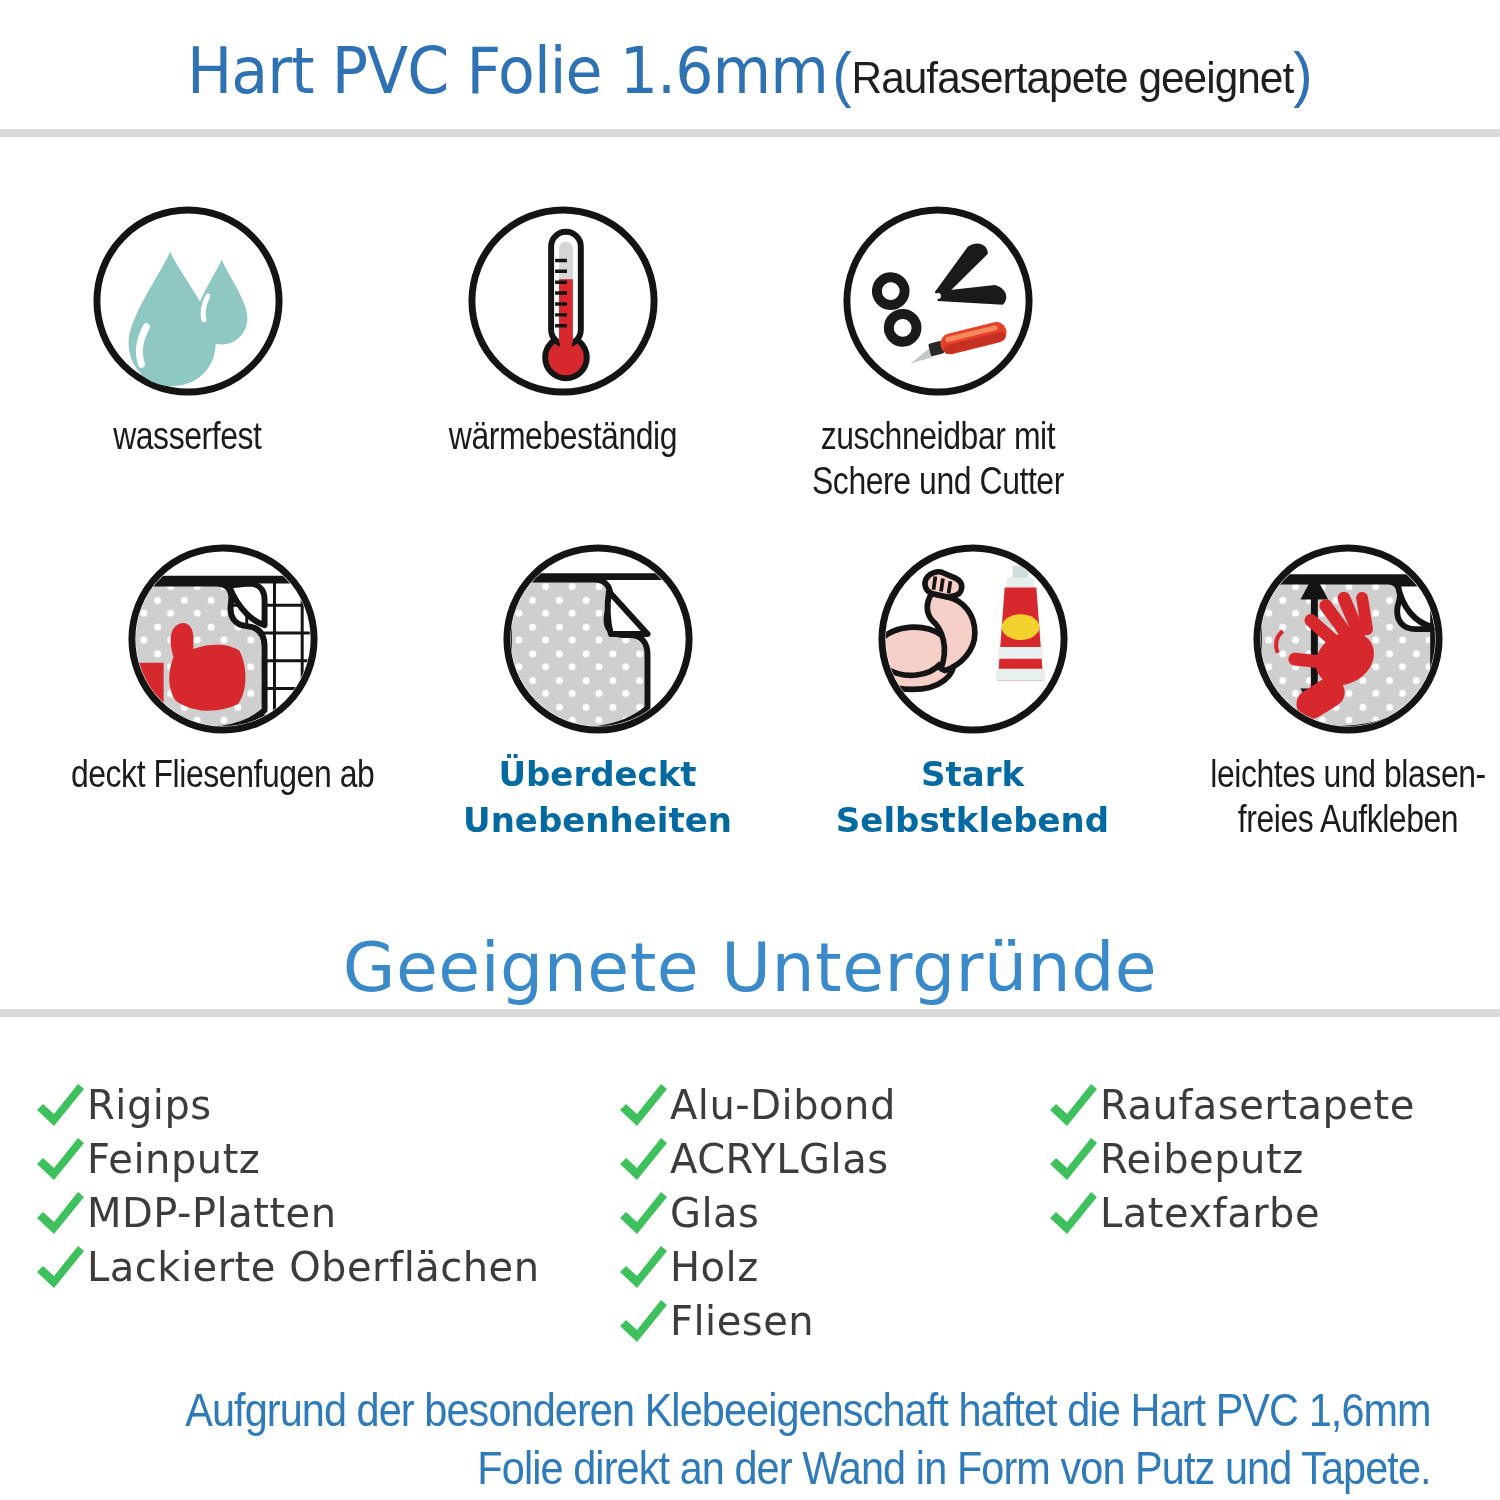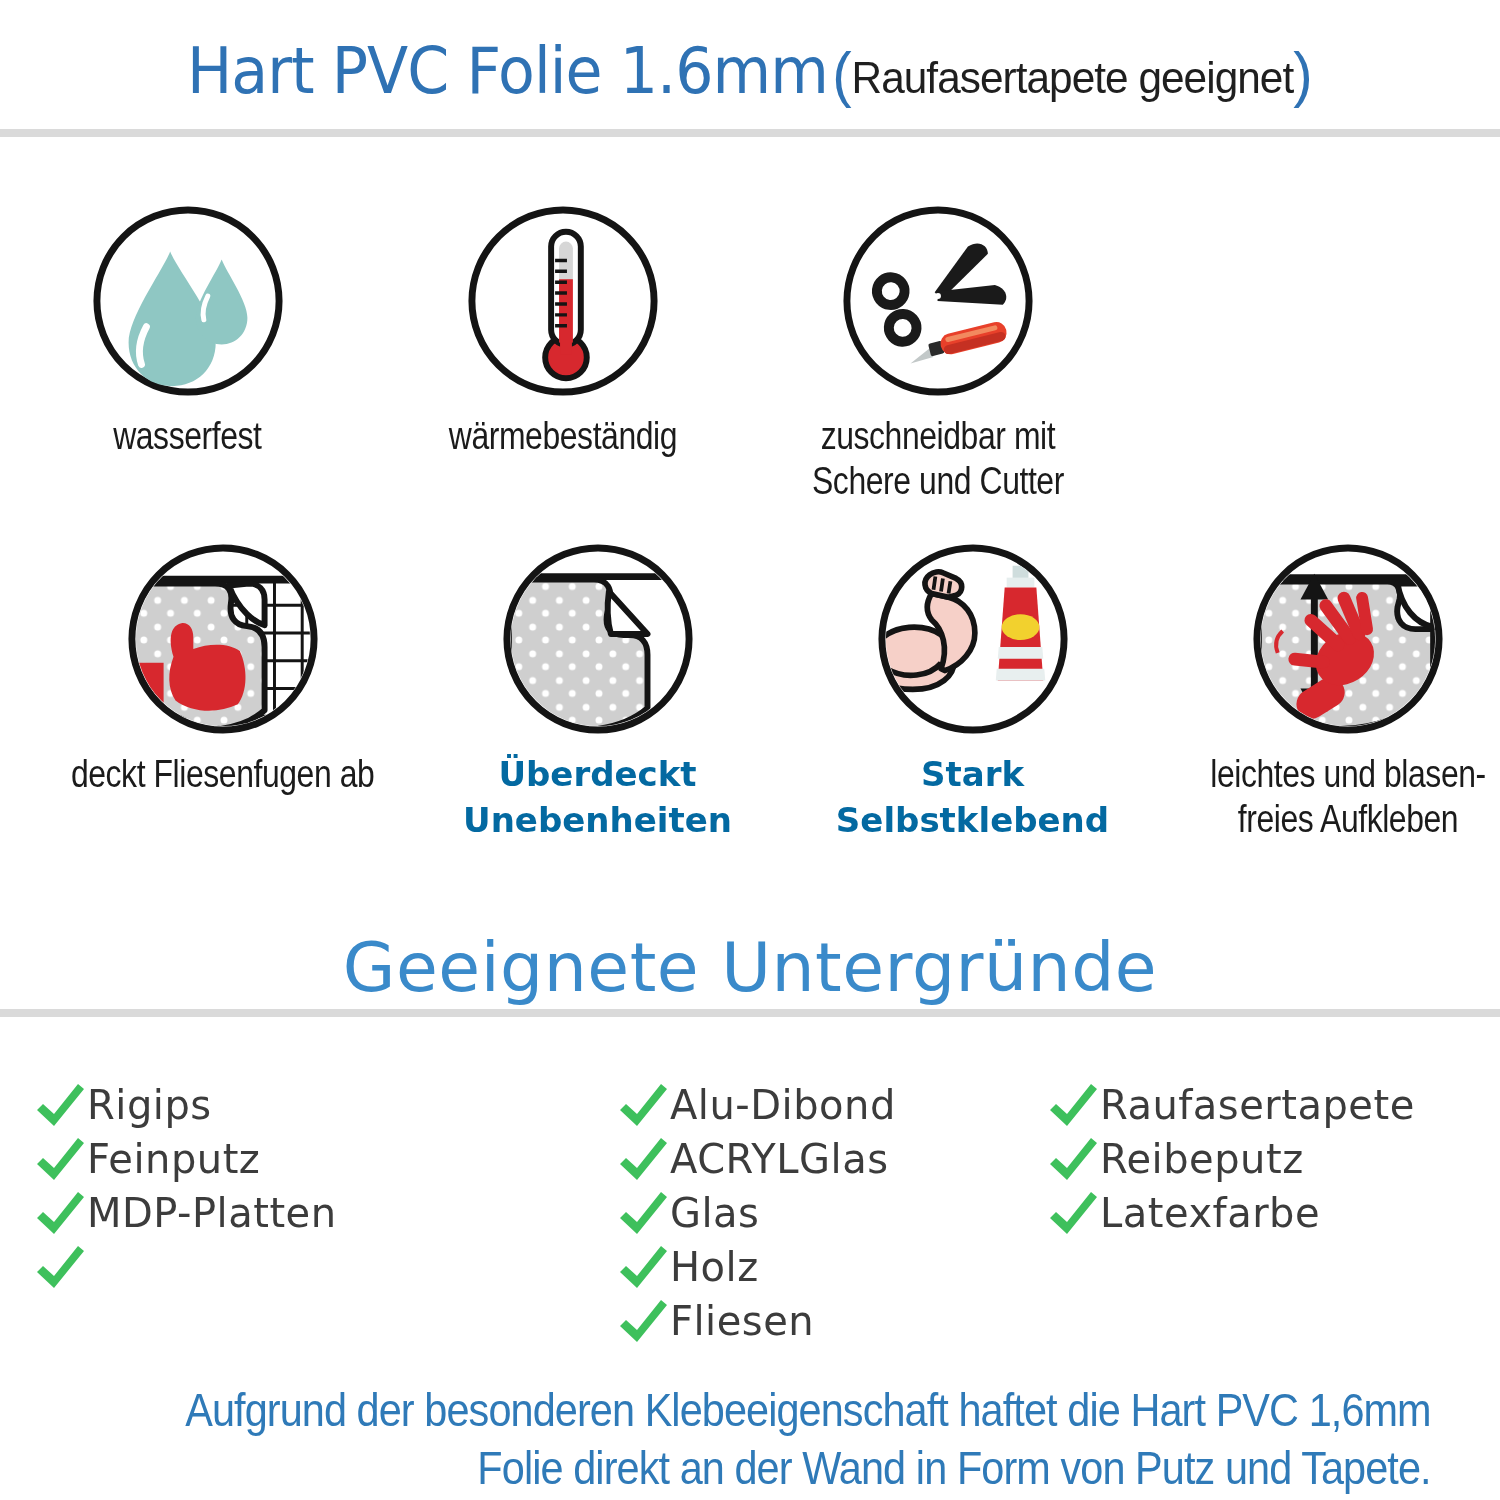--- a/index.html
+++ b/index.html
@@ -251,20 +251,21 @@
     <div class="check-item">
       <svg viewBox="0 0 52 44">
           <use href="#checkmark"></use>
         </svg>
       <span class="check-label">MDP-Platten</span>
     </div>
     <div class="check-item">
       <svg viewBox="0 0 52 44">
           <use href="#checkmark"></use>
         </svg>
+      <span class="check-label">Lackierte Oberflächen</span>
     </div>
   </div>
 
   <div class="col col-2">
     <div class="check-item">
       <svg viewBox="0 0 52 44">
           <use href="#checkmark"></use>
         </svg>
       <span class="check-label">Alu-Dibond</span>
     </div>

